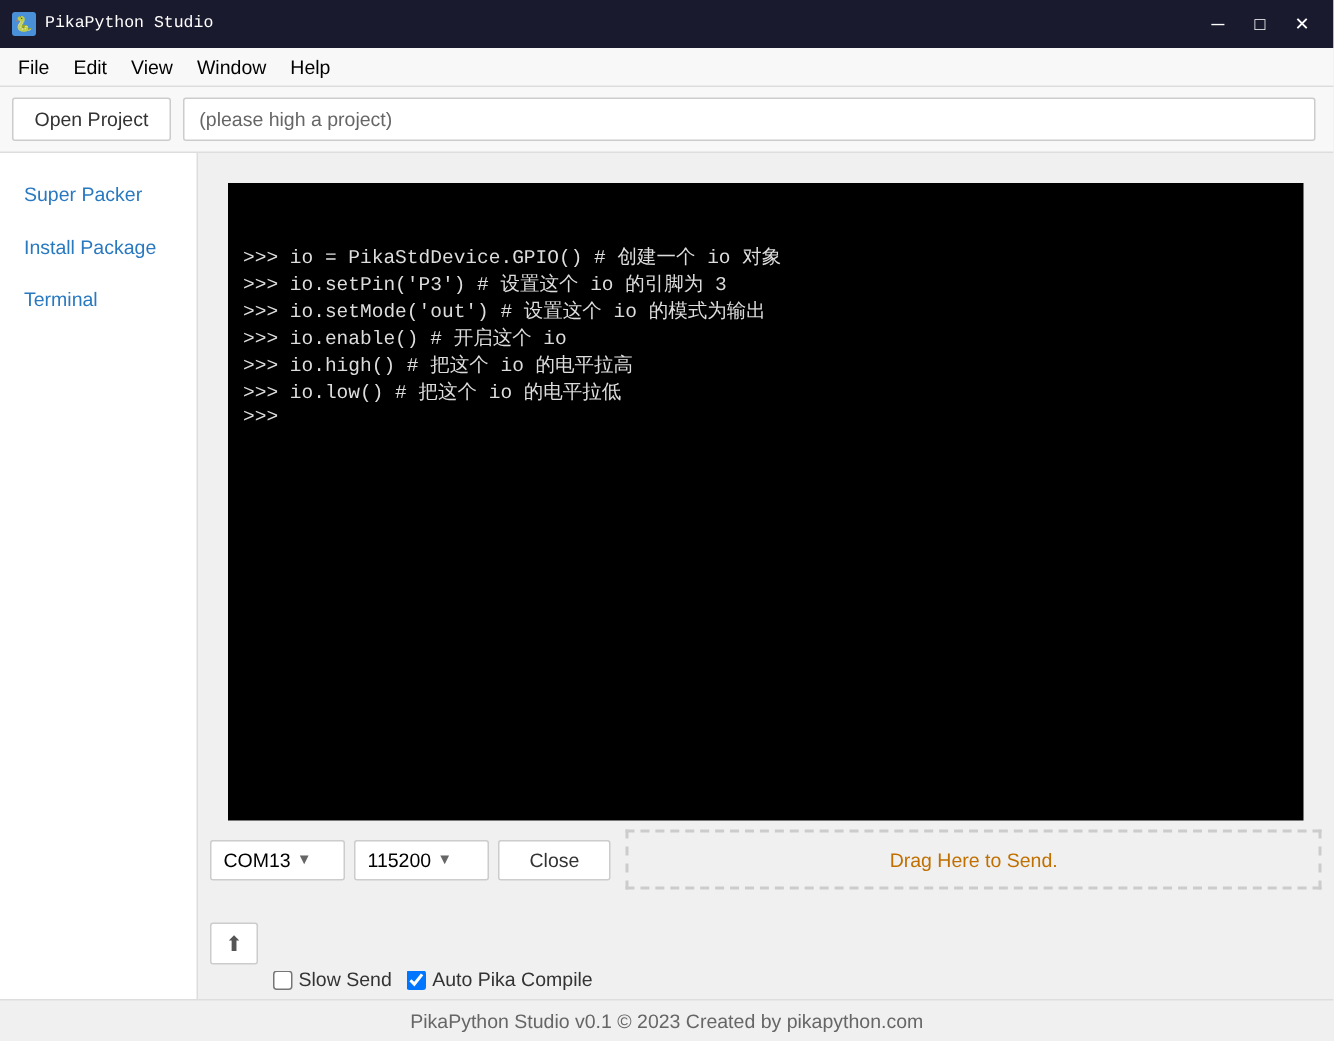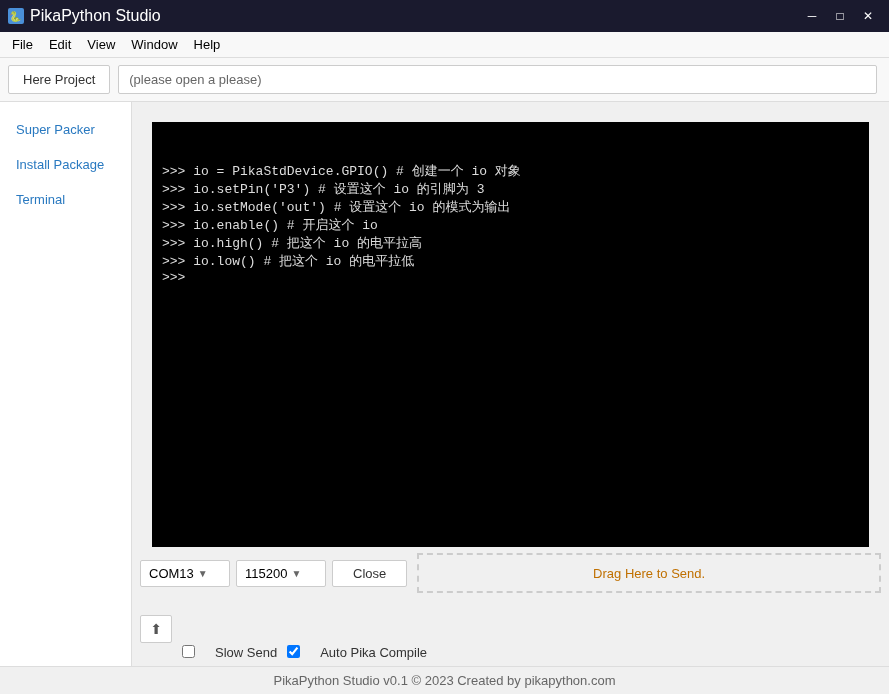--- a/index.html
+++ b/index.html
@@ -34,21 +34,22 @@
       width: 16px;
       height: 16px;
       background: #4a90d9;
       border-radius: 2px;
       display: flex;
       align-items: center;
       justify-content: center;
       font-size: 10px;
     }
     .title-bar-title {
-      font-size: 16px;
+      font-size: 11px;
+      font-family: Liberation Mono, monospace;
     }
     .title-bar-controls {
       display: flex;
       gap: 2px;
     }
     .title-bar-btn {
       width: 26px;
       height: 20px;
       background: transparent;
       border: none;
@@ -221,22 +222,22 @@
       cursor: pointer;
       display: flex;
       align-items: center;
       justify-content: center;
       font-size: 14px;
       border-radius: 2px;
       color: #555;
     }
     .checkbox-label {
       display: flex;
-      align-items: flex-start;
-      gap: 20px;
+      align-items: flex-end;
+      gap: 4px;
       font-size: 13px;
       color: #333;
       cursor: pointer;
       margin-top: 48px;
     }
     input[type=checkbox] {
       cursor: pointer;
     }
 
     
@@ -269,22 +270,22 @@
 
 <div class="menu-bar">
   <div class="menu-item">File</div>
   <div class="menu-item">Edit</div>
   <div class="menu-item">View</div>
   <div class="menu-item">Window</div>
   <div class="menu-item">Help</div>
 </div>
 
 <div class="toolbar">
-  <button class="open-project-btn">Here Project</button>
-  <div class="project-path">(please open a please)</div>
+  <button class="open-project-btn">Open Project</button>
+  <div class="project-path">(please high a project)</div>
 </div>
 
 <div class="main-content">
 
   <div class="sidebar">
     <div class="sidebar-item">
       <span>Super Packer</span>
     </div>
     <div class="sidebar-item">
       <span>Install Package</span>

